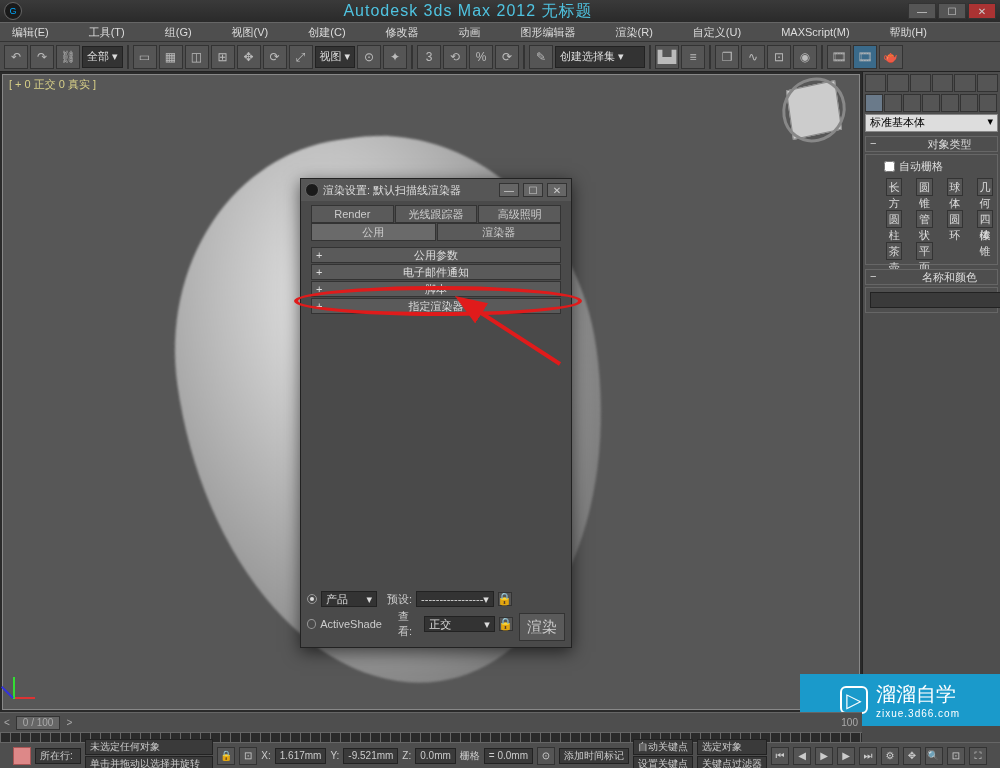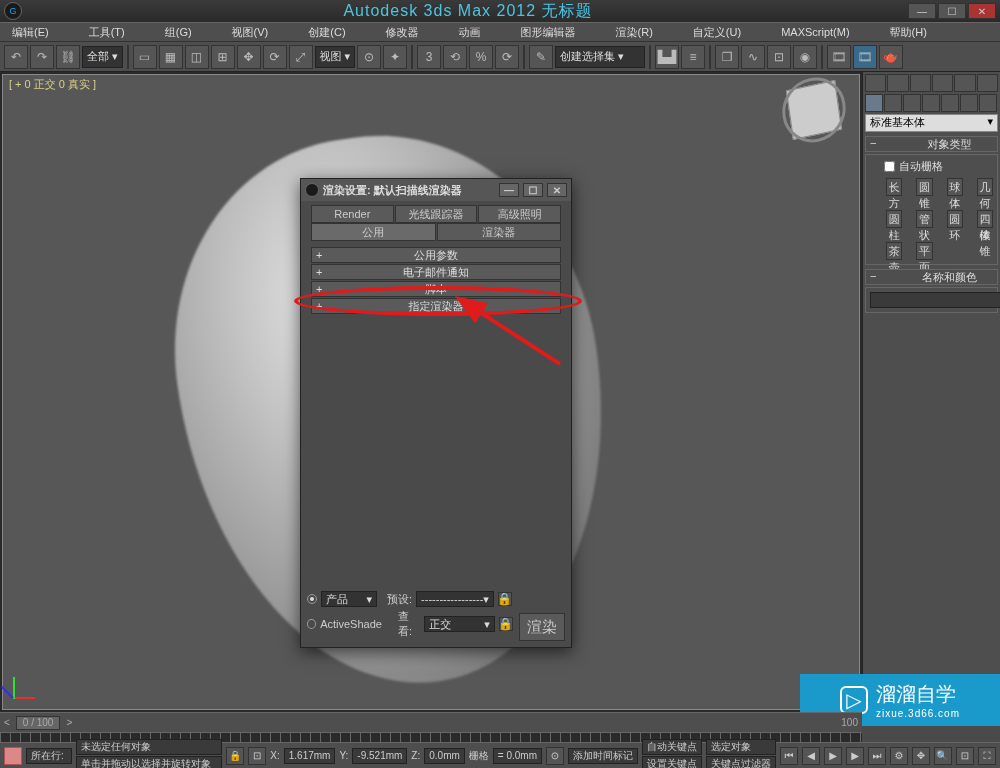--- a/index.html
+++ b/index.html
@@ -48,21 +48,21 @@
 .rollout-body { background:#4e4e4e; border:1px solid #666; padding:4px; margin-bottom:4px;}
 .chk { display:flex; align-items:center; gap:4px; font-size:11px; color:#ddd; padding-left:14px; margin-bottom:4px;}
 .chk input { width:11px; height:11px;}
 .btngrid { display:grid; grid-template-columns:1fr 1fr 1fr 1fr; gap:14px;margin-left:16px;}
 .btngrid span { height:18px; background:#555; border:1px solid #333; text-align:center; line-height:16px; font-size:11px; color:#ddd;}
 .nameinput-row { display:flex; gap:2px;}
 .nameinput-row input { flex:1; height:16px; background:#3a3a3a; border:1px solid #222; color:#ddd; font-size:11px; padding:0 2px;}
 
 
 .dialog { position:absolute; top:178px; left:300px; width:272px; height:470px; background:#4a4a4a; border:1px solid #222; box-shadow:0 4px 16px rgba(0,0,0,0.6);}
-.dialog .dtitle { height:22px; background:#565656; display:flex; align-items:center; padding:0 4px; gap:4px;font-weight:bold;}
+.dialog .dtitle { height:22px; background:#565656; display:flex; align-items:center; padding:0 4px; gap:4px;}
 .dialog .dtitle .dicon { width:14px;height:14px;background:#1a1a1a;border-radius:50%;border:1px solid #666;}
 .dialog .dtitle .dtxt { flex:1; color:#ddd; font-size:11px;}
 .dialog .dtitle .dminbtns span { width:20px; height:14px; background:#666;border:1px solid #333; display:inline-flex;align-items:center;justify-content:center;font-size:10px;margin-left:1px;}
 .dialog .tabs { display:grid; grid-template-columns:repeat(3,1fr); gap:1px; padding:4px 10px 0;}
 .dialog .tabs span { height:18px; background:#5a5a5a; border:1px solid #333; text-align:center; line-height:16px; font-size:11px;}
 .dialog .tabs2 { display:grid; grid-template-columns:1fr 1fr; gap:1px; padding:0 10px 6px;}
 .dialog .tabs2 span { height:18px; background:#5a5a5a; border:1px solid #333; text-align:center; line-height:16px; font-size:11px;}
 .dialog .tabs2 span.on { background:#6a6a6a;}
 .dialog .rollouts { padding:0 10px;}
 .dialog .drh { height:16px; background:#5a5a5a; border:1px solid #333; text-align:center; line-height:14px; font-size:11px; color:#ddd; position:relative; margin-bottom:1px;}
@@ -78,21 +78,21 @@
 
 .redoval { position:absolute; top:286px; left:294px; width:288px; height:30px; border:4px solid #e01b1b; border-radius:50%; pointer-events:none;}
 .redarrow { position:absolute; top:304px; left:470px; width:100px; height:70px; pointer-events:none;}
 .redarrow svg { width:100%; height:100%; overflow:visible;}
 
 
 .timeslider { position:absolute; bottom:36px; left:0; right:138px; height:20px; background:#4e4e4e; border-top:1px solid #666; display:flex; align-items:center; font-size:10px; color:#aaa; padding:0 4px; gap:6px;}
 .timeslider .handle { background:#666; border:1px solid #333; padding:0 6px; height:14px; line-height:12px;}
 .trackbar { position:absolute; bottom:26px; left:0; right:138px; height:10px; background:#2a2a2a; border-top:1px solid #666;}
 .trackbar .ticks { height:100%; background:repeating-linear-gradient(90deg,#666 0,#666 1px,transparent 1px,transparent 10px);}
-.statusbar { position:absolute; bottom:0; left:0; right:0; height:26px; background:#4e4e4e; border-top:1px solid #666; display:flex; align-items:center; font-size:10px; color:#ccc; padding:0 4px; gap:4px;}
+.statusbar { position:absolute; bottom:0; left:0; right:0; height:26px; background:#4e4e4e; border-top:1px solid #666; display:flex; align-items:center; font-size:10px; color:#ccc; padding:0 13px; gap:4px;}
 .statusbar .sbox { background:#3a3a3a; border:1px solid #222; padding:0 4px; height:16px; line-height:14px;}
 .statusbar .sbtn { width:18px;height:18px;background:#555;border:1px solid #333;display:inline-flex;align-items:center;justify-content:center;}
 .statusbar .pink { background:#d88;border:1px solid #a55;}
 
 
 .watermark { position:absolute; right:0; bottom:42px; width:200px; height:52px; background:#1a9acb; display:flex; align-items:center; justify-content:center; gap:8px; color:#fff; font-size:20px; }
 .watermark .play { width:28px;height:28px;border:2px solid #fff;border-radius:6px;display:flex;align-items:center;justify-content:center;}
 .watermark .sub { font-size:10px; display:block; letter-spacing:1px;}
 </style>
 </head>

